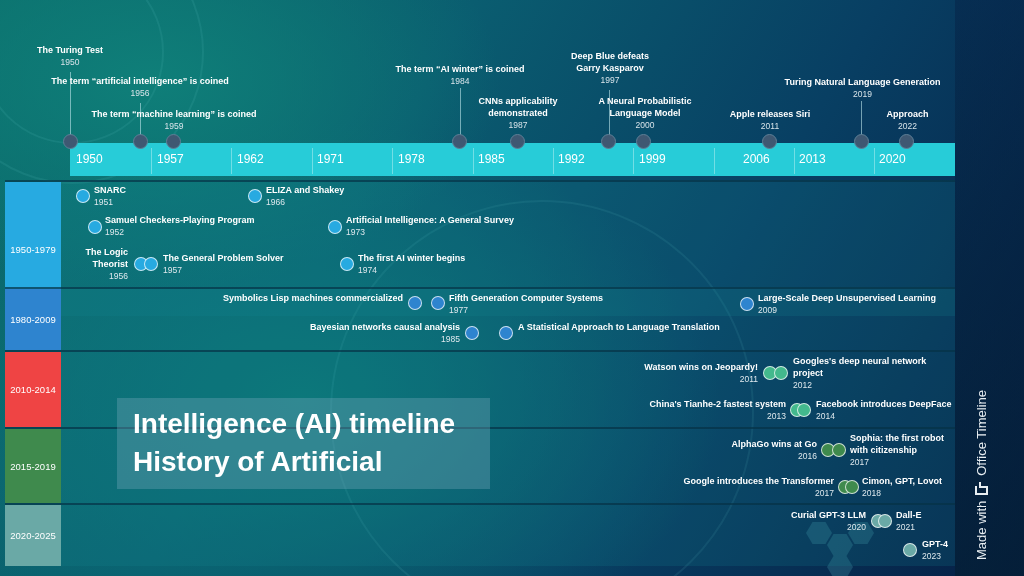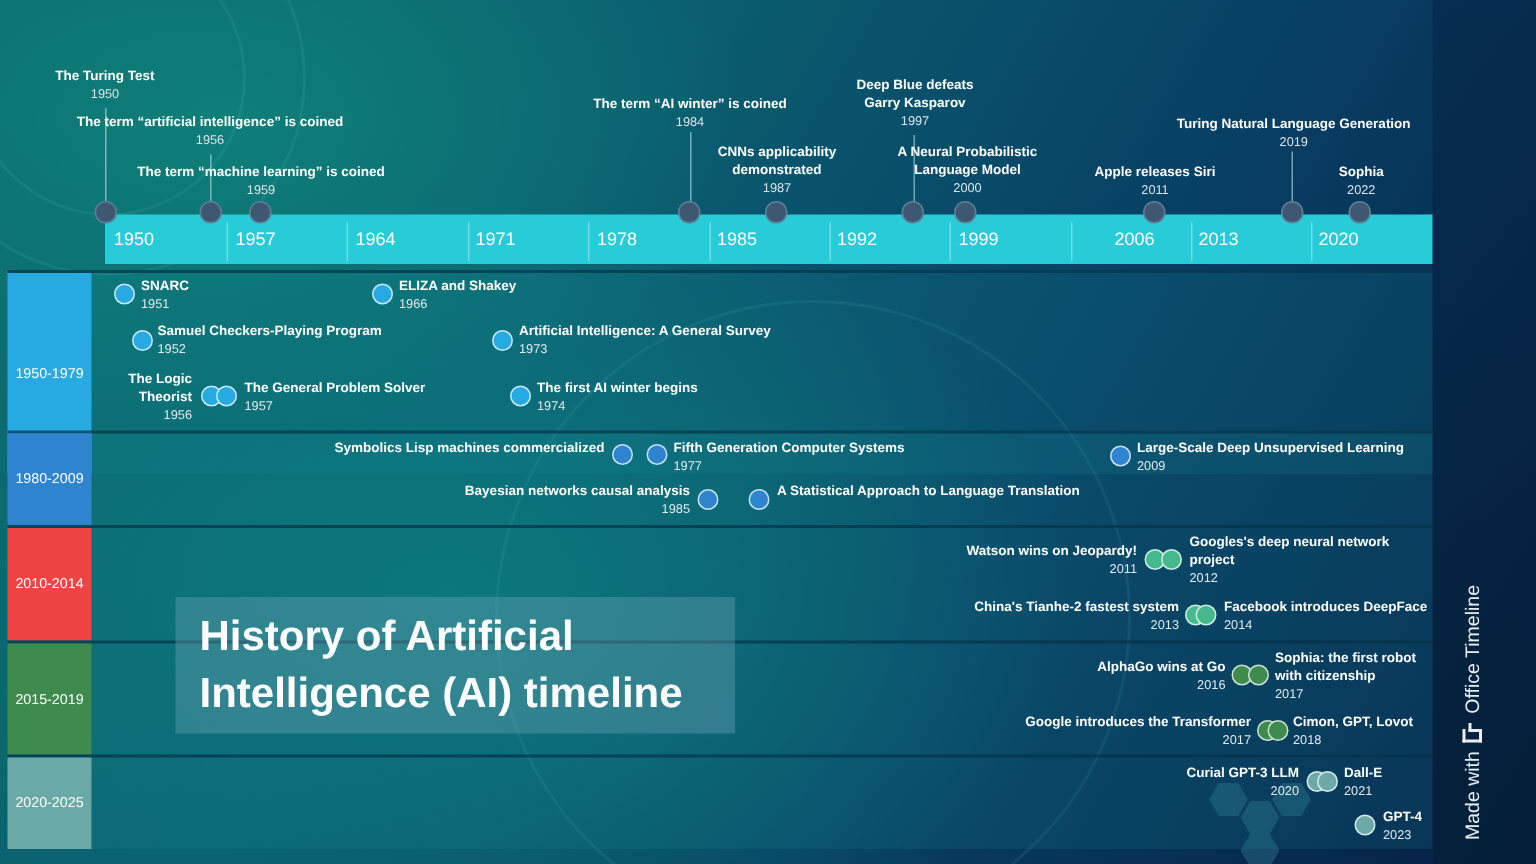--- a/index.html
+++ b/index.html
@@ -62,21 +62,21 @@
 <div class="axis-tick" style="left:392px"></div>
 <div class="axis-tick" style="left:473px"></div>
 <div class="axis-tick" style="left:553px"></div>
 <div class="axis-tick" style="left:633px"></div>
 <div class="axis-tick" style="left:714px"></div>
 <div class="axis-tick" style="left:794px"></div>
 <div class="axis-tick" style="left:874px"></div>
 
 <span class="axis-label" style="left:76px">1950</span>
 <span class="axis-label" style="left:157px">1957</span>
-<span class="axis-label" style="left:237px">1964</span>
+<span class="axis-label" style="left:237px">1962</span>
 <span class="axis-label" style="left:317px">1971</span>
 <span class="axis-label" style="left:398px">1978</span>
 <span class="axis-label" style="left:478px">1985</span>
 <span class="axis-label" style="left:558px">1992</span>
 <span class="axis-label" style="left:639px">1999</span>
 <span class="axis-label" style="left:743px">2006</span>
 <span class="axis-label" style="left:799px">2013</span>
 <span class="axis-label" style="left:879px">2020</span>
 
 <div class="milestone-stem" style="left:70px;top:72px;height:70px"></div>
@@ -129,21 +129,21 @@
 </div>
 <div class="m-text" style="left:720px;top:108px;width:100px">
   <span>Apple releases Siri</span>
   <span class="m-date">2011</span>
 </div>
 <div class="m-text" style="left:780px;top:76px;width:165px">
   <span>Turing Natural Language Generation</span>
   <span class="m-date">2019</span>
 </div>
 <div class="m-text" style="left:870px;top:108px;width:75px">
-  <span>Sophia</span>
+  <span>Approach</span>
   <span class="m-date">2022</span>
 </div>
 
 <div class="lane" style="top:180px;height:136px">
   <div class="lane-label" style="background:#27aae1">1950-1979</div>
 </div>
 <div class="ev-dot" style="left:76px;top:189px;background:#27aae1"></div>
 <div class="ev-text" style="left:94px;top:184px">
   <span>SNARC</span>
   <span class="ev-date">1951</span>
@@ -270,22 +270,22 @@
   <span>Dall-E</span>
   <span class="ev-date">2021</span>
 </div>
 <div class="ev-dot" style="left:903px;top:543px;background:#6aa9a6"></div>
 <div class="ev-text" style="left:922px;top:538px">
   <span>GPT-4</span>
   <span class="ev-date">2023</span>
 </div>
 
 <div class="title-box">
+  <div class="title-text">Intelligence (AI) timeline</div>
   <div class="title-text">History of Artificial</div>
-  <div class="title-text">Intelligence (AI) timeline</div>
 </div>
 
 <div class="watermark">
   <span>Made with</span>
   <span class="ot-logo">
     <i style="left:0;top:11px;width:13px;height:2px"></i>
     <i style="left:0;top:4px;width:2px;height:9px"></i>
     <i style="left:4px;top:0;width:2px;height:6px"></i>
     <i style="left:4px;top:4px;width:9px;height:2px"></i>
     <i style="left:11px;top:4px;width:2px;height:9px"></i>

